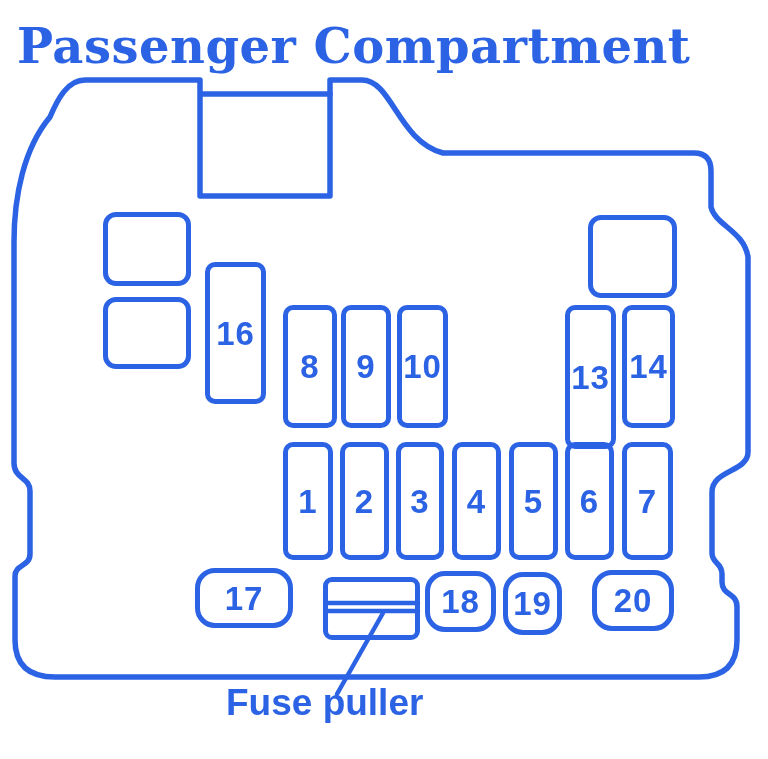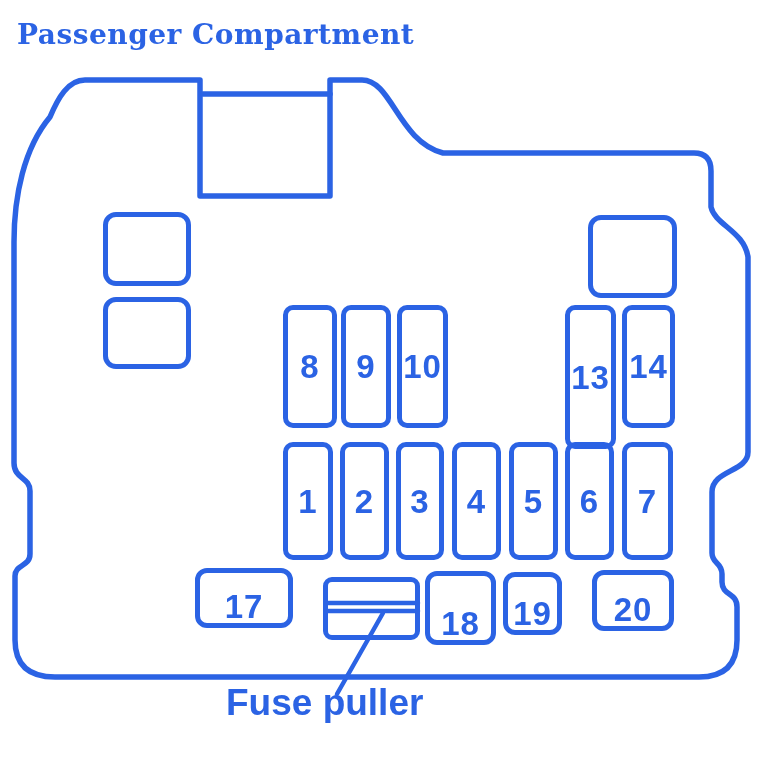--- a/index.html
+++ b/index.html
@@ -10,21 +10,21 @@
   .stage{
     position:relative;
     width:768px;height:759px;
     background:var(--bg);
     overflow:hidden;
     font-family:"Liberation Sans",sans-serif;
   }
   .title{
     position:absolute;left:17px;top:20px;
     font-family:"DejaVu Serif",serif;
-    font-weight:bold;font-size:28px;line-height:1.1;
+    font-weight:bold;font-size:48px;line-height:1.1;
     letter-spacing:0.5px;
     color:var(--line);
     white-space:nowrap;
   }
   .caption{
     position:absolute;left:226px;top:682px;
     font-family:Liberation Sans, sans-serif;
     font-weight:bold;font-size:37px;
     color:var(--line);
     white-space:nowrap;
@@ -47,21 +47,21 @@
     display:flex;align-items:center;justify-content:center;
   }
   .fuse .num{
     color:var(--line);
     font-weight:700;
     font-size:33px;
     letter-spacing:1px;
     line-height:1;
   }
   .sq{border-radius:13px;}
-  .pill{border-radius:12px;align-items:flex-end;}
+  .pill{border-radius:20px;}
   .puller-box{border-radius:9px;}
 </style>
 </head>
 <body>
 
 <div class="stage">
 
   <svg class="outline-svg" width="768" height="759" viewBox="0 0 768 759">
 
     <path class="line-path" d="M 85 80
@@ -101,20 +101,23 @@
 
     <path class="thin-path" d="M 383 613 L 337 694"></path>
   </svg>
 
   <div class="title">Passenger Compartment</div>
 
   <div class="fuse sq" style="left:103px;top:212px;width:88px;height:74px"></div>
   <div class="fuse sq" style="left:103px;top:297px;width:88px;height:72px"></div>
   <div class="fuse sq" style="left:588px;top:215px;width:89px;height:83px"></div>
 
+  <div class="fuse" style="left:205px;top:262px;width:61px;height:142px">
+    <span class="num">16</span>
+  </div>
 
   <div class="fuse" style="left:283px;top:305px;width:54px;height:123px">
     <span class="num">8</span>
   </div>
   <div class="fuse" style="left:341px;top:305px;width:50px;height:123px">
     <span class="num">9</span>
   </div>
   <div class="fuse" style="left:397px;top:305px;width:51px;height:123px">
     <span class="num">10</span>
   </div>
@@ -144,21 +147,21 @@
     <span class="num">6</span>
   </div>
   <div class="fuse" style="left:622px;top:442px;width:51px;height:118px">
     <span class="num">7</span>
   </div>
 
   <div class="fuse pill" style="left:195px;top:568px;width:98px;height:60px">
     <span class="num">17</span>
   </div>
   <div class="fuse puller-box" style="left:323px;top:577px;width:97px;height:63px"></div>
-  <div class="fuse pill" style="left:425px;top:571px;width:71px;height:74px">
+  <div class="fuse pill" style="left:425px;top:571px;width:71px;height:61px">
     <span class="num">18</span>
   </div>
   <div class="fuse pill" style="left:503px;top:572px;width:59px;height:63px">
     <span class="num">19</span>
   </div>
   <div class="fuse pill" style="left:592px;top:570px;width:82px;height:61px">
     <span class="num">20</span>
   </div>
 
   <div class="caption">Fuse puller</div>

